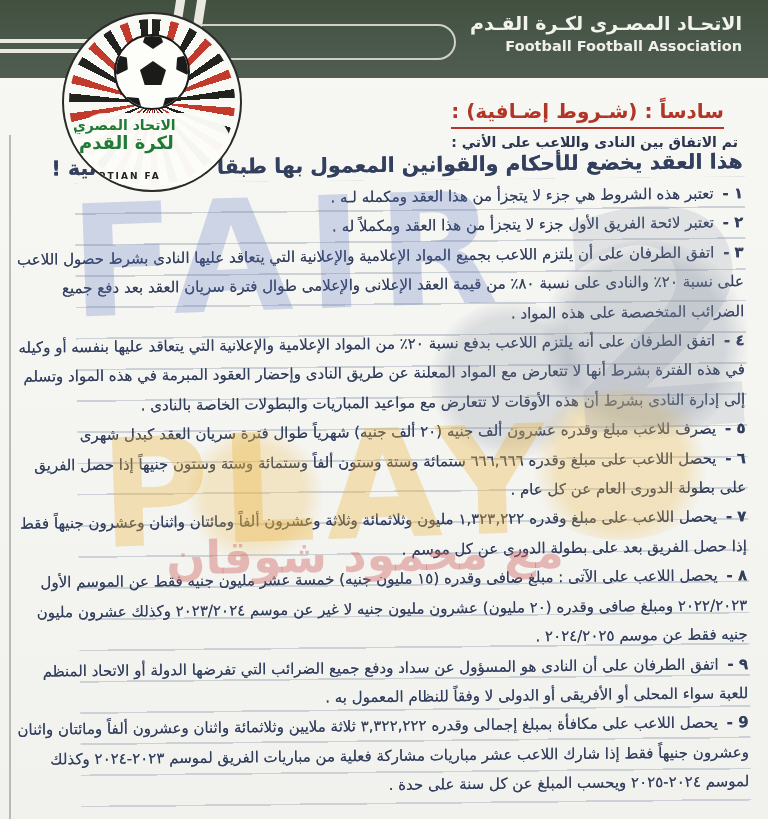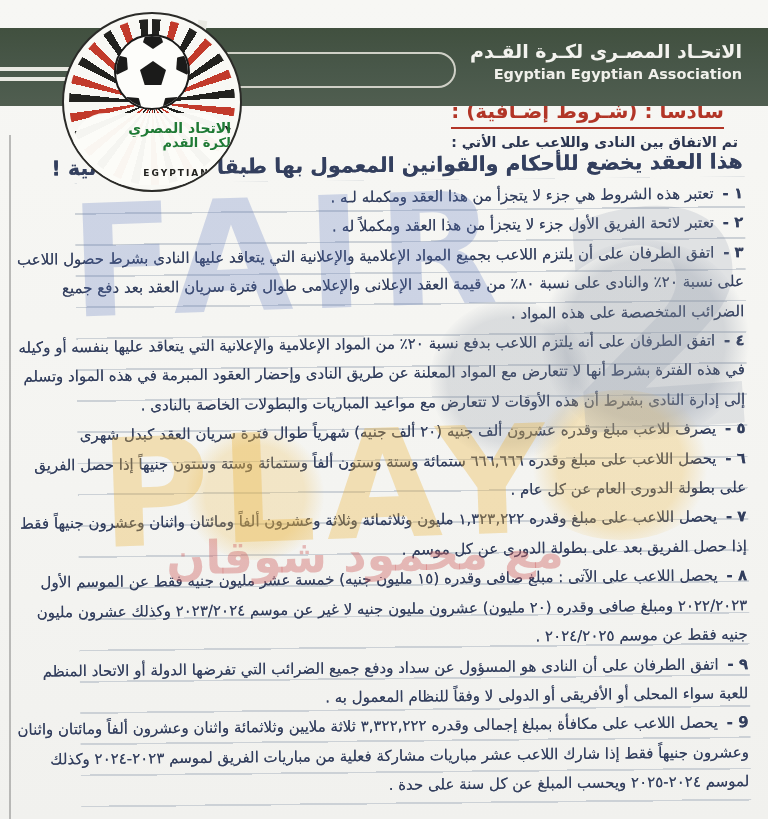--- a/index.html
+++ b/index.html
@@ -9,21 +9,20 @@
     position: relative; width: 768px; height: 819px;
     background: linear-gradient(180deg, #f7f7f4 0%, #f4f4f1 60%, #f1f1ee 100%);
     overflow: hidden;
   }
 
   
   .banner {
     position: absolute; left: 0; top: 0; width: 768px; height: 78px;
     background: linear-gradient(180deg, #41503f 0%, #49584a 55%, #505e50 100%);
     z-index: 30;
-    margin-top: 28px;
   }
   .h-stripe { position: absolute; left: 0; height: 4px; width: 118px; background: #e9e9e2; }
   .h-stripe.s1 { top: 39px; }
   .h-stripe.s2 { top: 49px; }
   .v-stripe { position: absolute; top: -8px; height: 94px; width: 9px; background: #e9e9e2; transform: rotate(9deg); }
   .v-stripe.s1 { left: 170px; }
   .v-stripe.s2 { left: 191px; }
   .capsule {
     position: absolute; left: 112px; top: 24px; width: 344px; height: 36px;
     border: 2.5px solid #d7d7cd; border-radius: 20px; opacity: .95;
@@ -55,25 +54,25 @@
   .pent { position: absolute; background: #1b1b1a; clip-path: polygon(50% 0,100% 38%,82% 100%,18% 100%,0 38%); }
   .pent.c  { width: 26px; height: 24px; left: 24px; top: 25px; }
   .pent.p1 { width: 20px; height: 18px; left: 27px; top: -5px; transform: rotate(180deg); }
   .pent.p2 { width: 20px; height: 18px; left: -6px; top: 20px; transform: rotate(120deg); }
   .pent.p3 { width: 20px; height: 18px; right: -6px; top: 20px; transform: rotate(-120deg); }
   .pent.p4 { width: 20px; height: 18px; left: 7px; bottom: -6px; transform: rotate(40deg); }
   .pent.p5 { width: 20px; height: 18px; right: 7px; bottom: -6px; transform: rotate(-40deg); }
   .logo-band {
     position: absolute; left: 9px; right: 9px; top: 99px; height: 72px;
     background: rgba(252,252,248,.97); border-radius: 36px 36px 44px 44px;
-    display: flex; flex-direction: column; align-items: flex-end; justify-content: center;
+    display: flex; flex-direction: column; align-items: flex-start; justify-content: center;
   }
   .logo-ar { color: #1f7a35; font-weight: bold; direction: rtl; line-height: 1.15; }
   .logo-ar.l1 { font-size: 14px; }
-  .logo-ar.l2 { font-size: 13px; }
+  .logo-ar.l2 { font-size: 18px; margin-left: 6px; }
   .logo-en { color: #22221f; font-size: 9px; font-weight: bold; letter-spacing: 2px; margin-top: 17px; }
 
   
   .edge-line {
     position: absolute; left: 9px; top: 135px; bottom: 0; width: 2px;
     background: #9a9a98; opacity: .65; z-index: 15;
   }
 
   
   .sec-heading {
@@ -134,21 +133,21 @@
 
 <div class="page">
 
   <div class="banner">
     <div class="h-stripe s1"></div>
     <div class="h-stripe s2"></div>
     <div class="v-stripe s1"></div>
     <div class="v-stripe s2"></div>
     <div class="capsule"></div>
     <div class="hdr-title-ar">الاتحـاد المصـرى لكـرة القـدم</div>
-    <div class="hdr-title-en">Egyptian Egyptian Association</div>
+    <div class="hdr-title-en">Football Football Association</div>
   </div>
 
   <div class="logo">
     <div class="swirl"></div>
     <div class="ball">
       <div class="pent c"></div>
       <div class="pent p1"></div>
       <div class="pent p2"></div>
       <div class="pent p3"></div>
       <div class="pent p4"></div>

